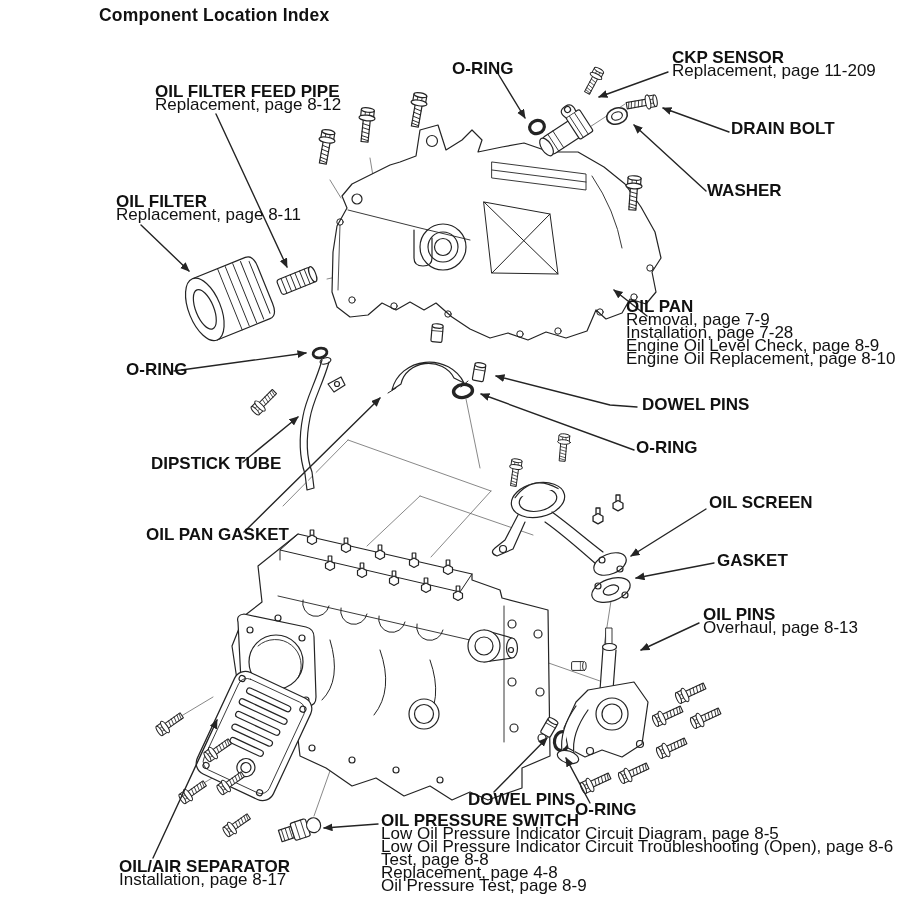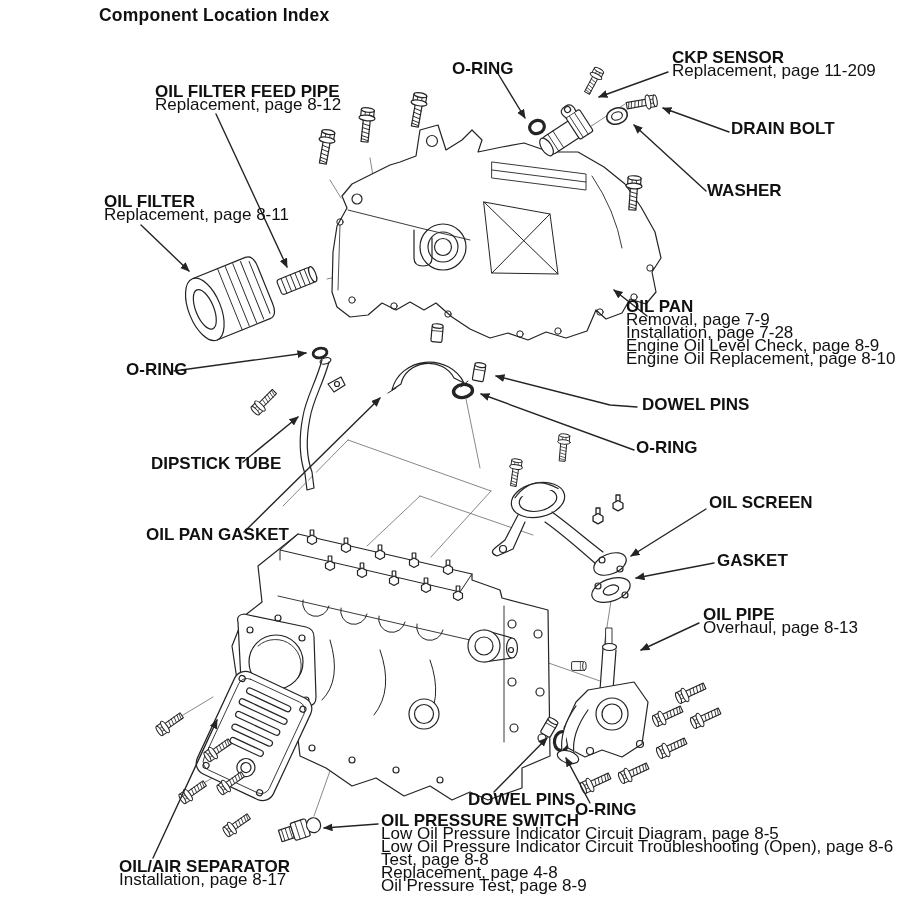--- a/index.html
+++ b/index.html
@@ -318,21 +318,21 @@
 
 <div class="lbl" style="left:707px;top:184px">
       <div class="b">WASHER</div>
     </div>
 
 <div class="lbl" style="left:155px;top:85px">
   <div class="b">OIL FILTER FEED PIPE</div>
   <div>Replacement, page 8-12</div>
 </div>
 
-<div class="lbl" style="left:104px;top:195px">
+<div class="lbl" style="left:116px;top:195px">
   <div class="b">OIL FILTER</div>
   <div>Replacement, page 8-11</div>
 </div>
 
 <div class="lbl" style="left:626px;top:300px">
   <div class="b">OIL PAN</div>
   <div>Removal, page 7-9</div>
   <div>Installation, page 7-28</div>
   <div>Engine Oil Level Check, page 8-9</div>
   <div>Engine Oil Replacement, page 8-10</div>
@@ -360,21 +360,21 @@
 
 <div class="lbl" style="left:709px;top:496px">
       <div class="b">OIL SCREEN</div>
     </div>
 
 <div class="lbl" style="left:717px;top:554px">
       <div class="b">GASKET</div>
     </div>
 
 <div class="lbl" style="left:703px;top:608px">
-  <div class="b">OIL PIPE</div>
+  <div class="b">OIL PINS</div>
   <div>Overhaul, page 8-13</div>
 </div>
 
 <div class="lbl" style="left:468px;top:793px">
       <div class="b">DOWEL PINS</div>
     </div>
 
 <div class="lbl" style="left:575px;top:803px">
       <div class="b">O-RING</div>
     </div>

